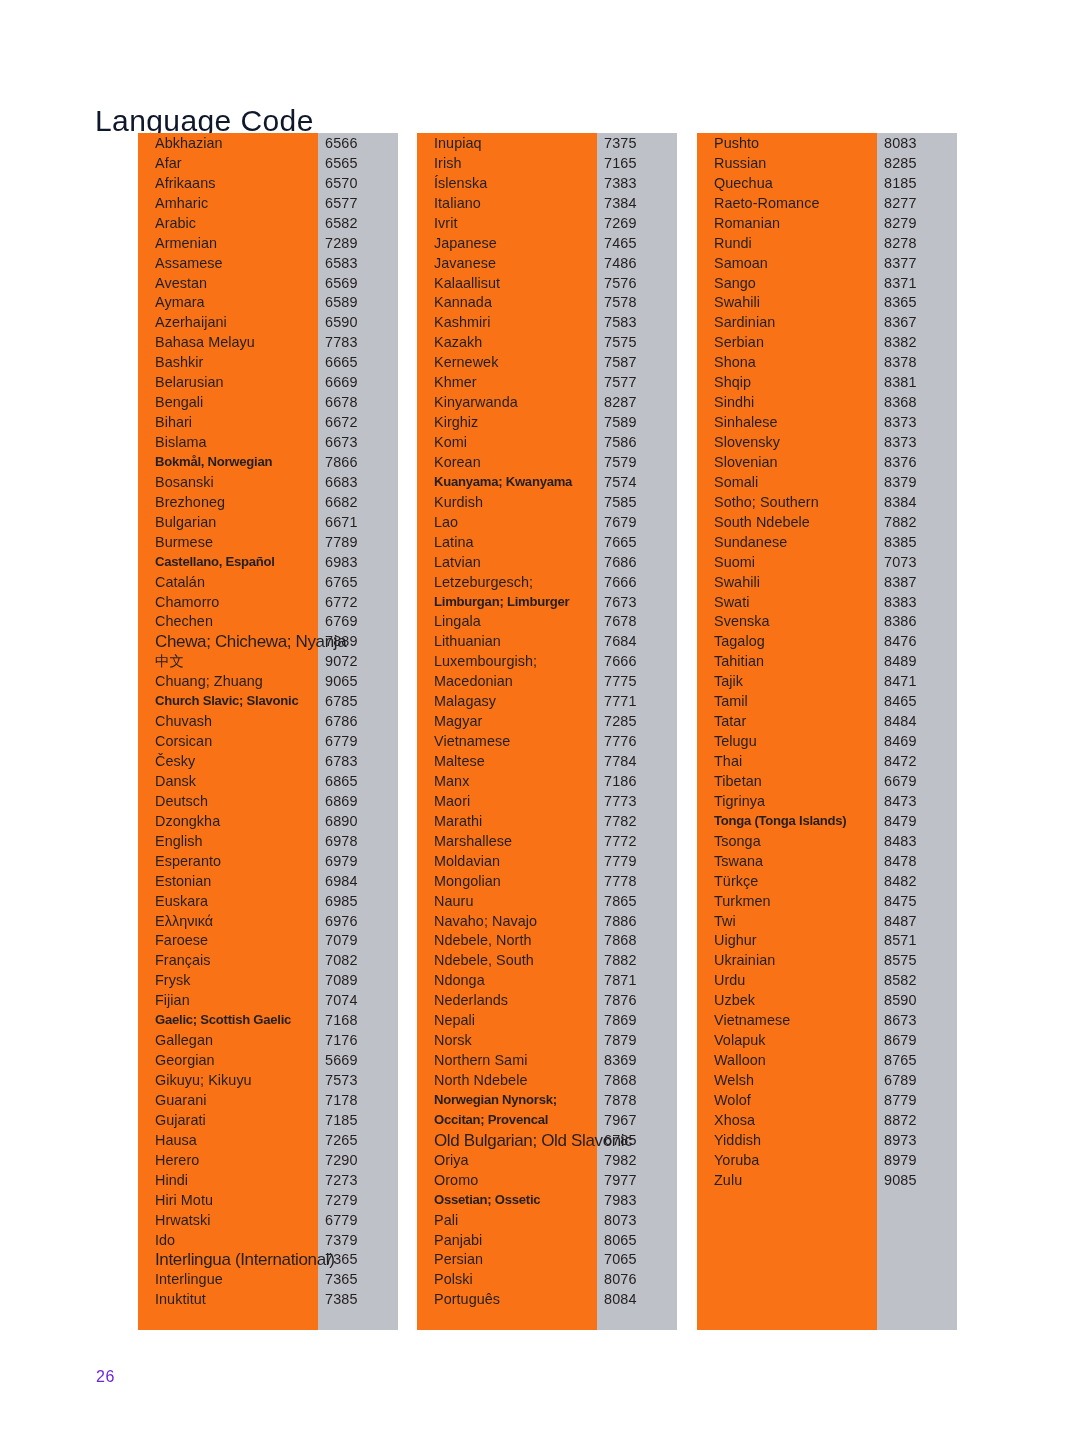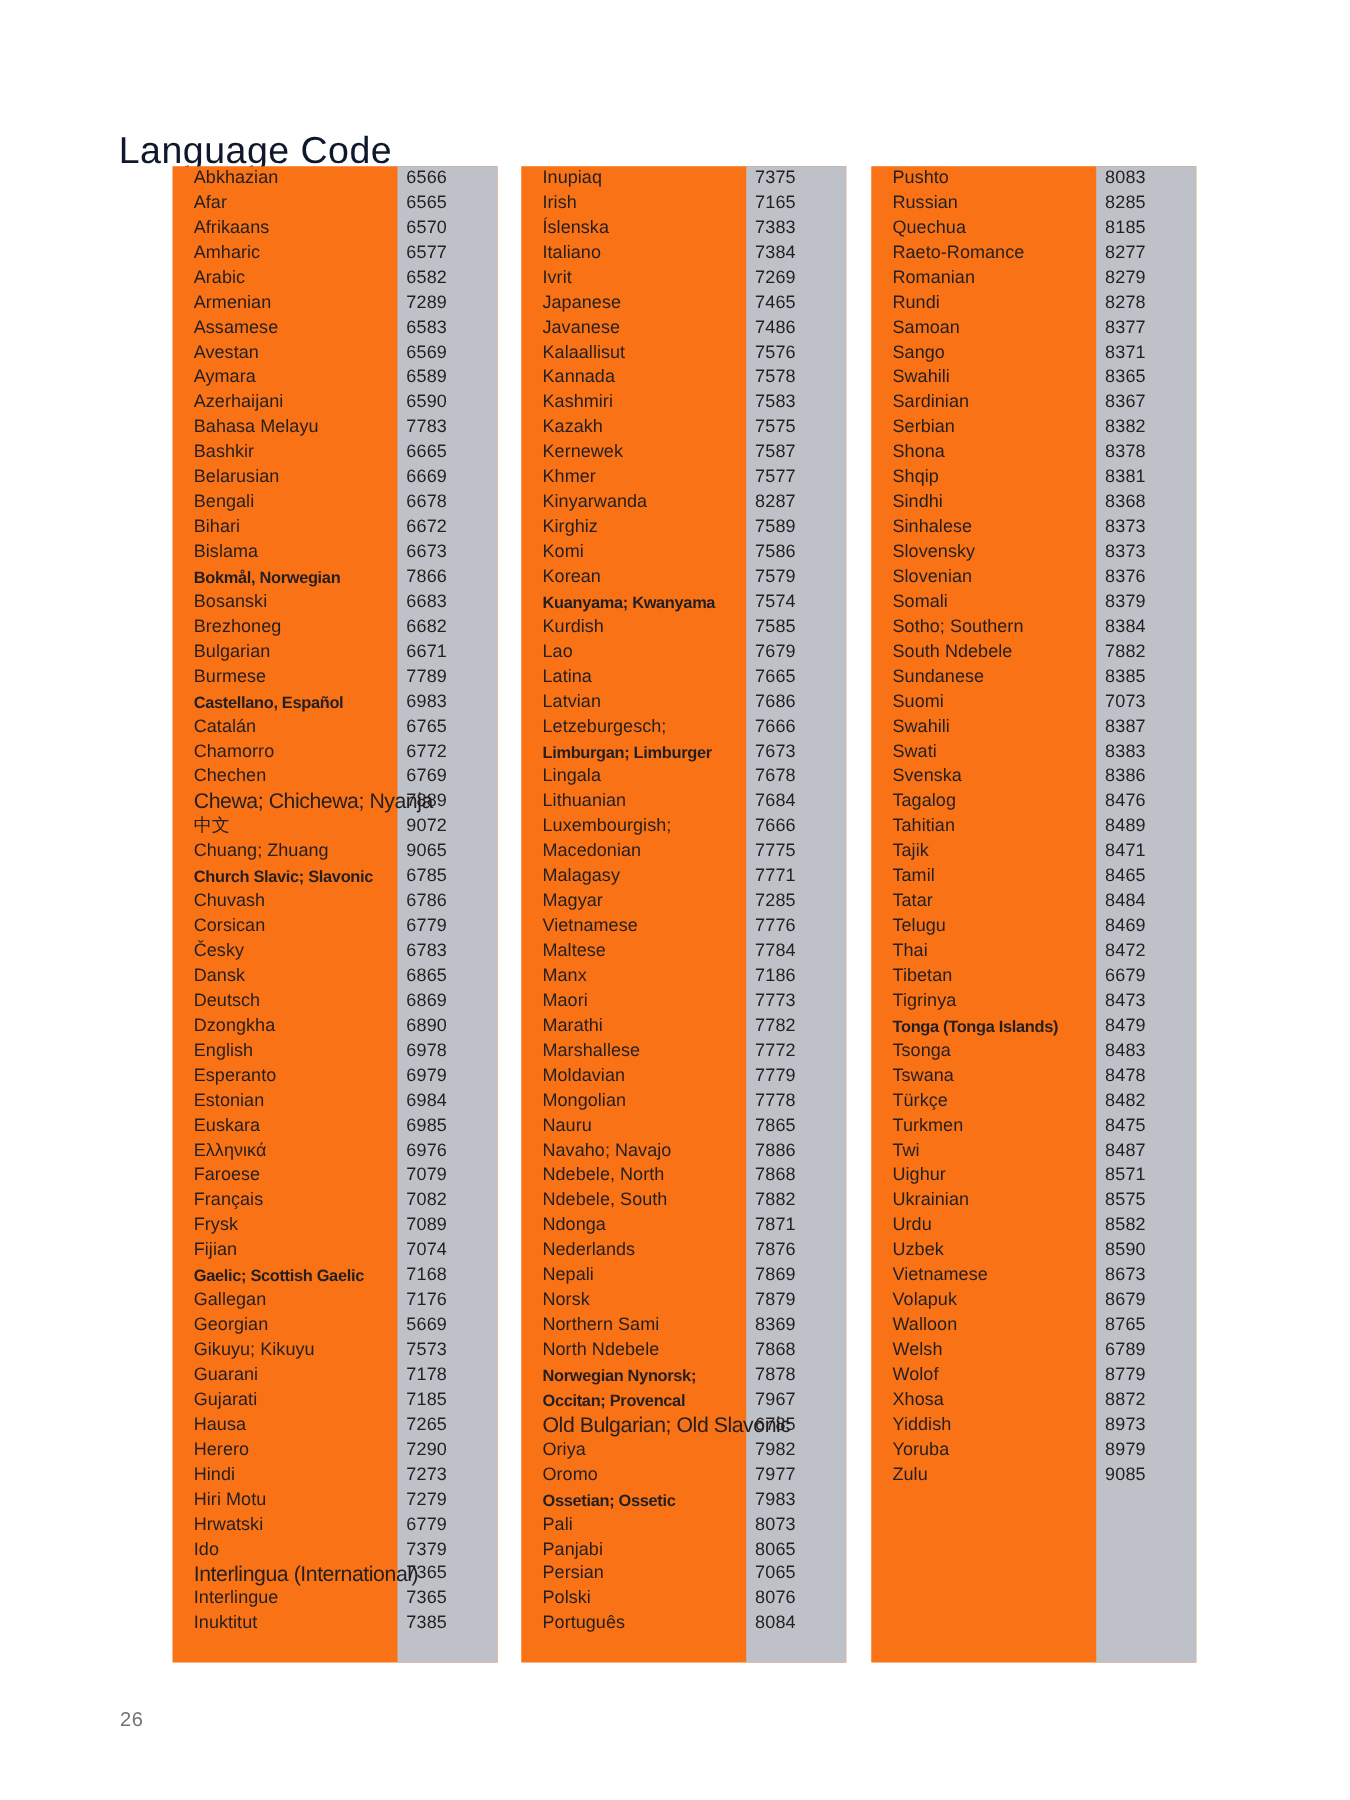--- a/index.html
+++ b/index.html
@@ -99,21 +99,21 @@
     font-size: 14.4px;
     line-height: 1;
     letter-spacing: 0.15px;
     color: #231f20;
   }
   .page-number {
     position: absolute;
     left: 96px;
     top: 1368px;
     font-size: 16px;
-    color: #737373;
+    color: #6d28d9;
     letter-spacing: 0.5px;
   }
 </style>
 </head>
 <body>
 
 <div class="page">
 
   <div class="page-title">Language Code</div>
 

